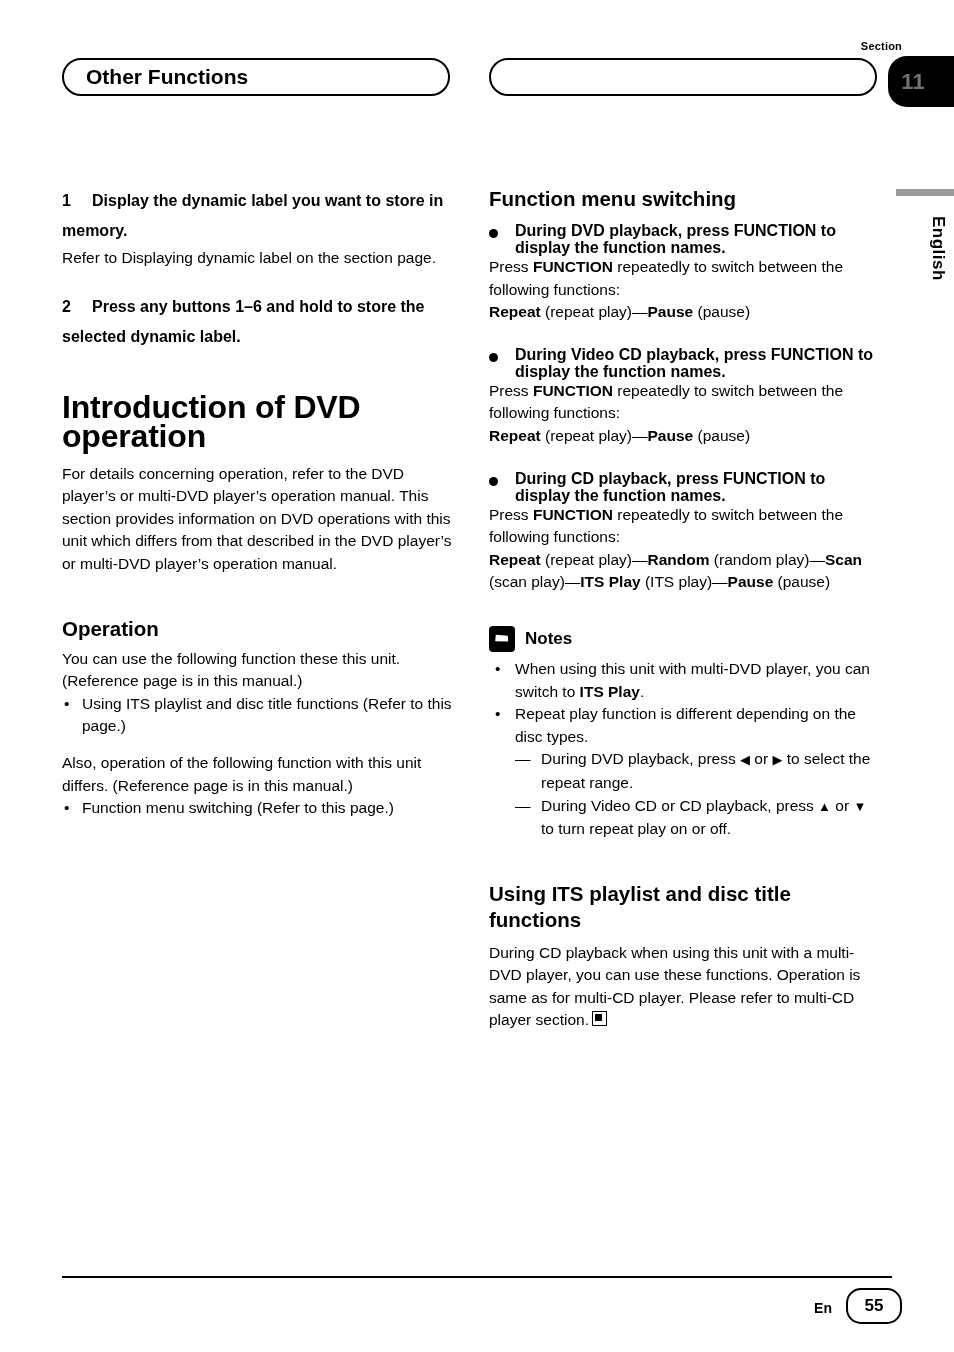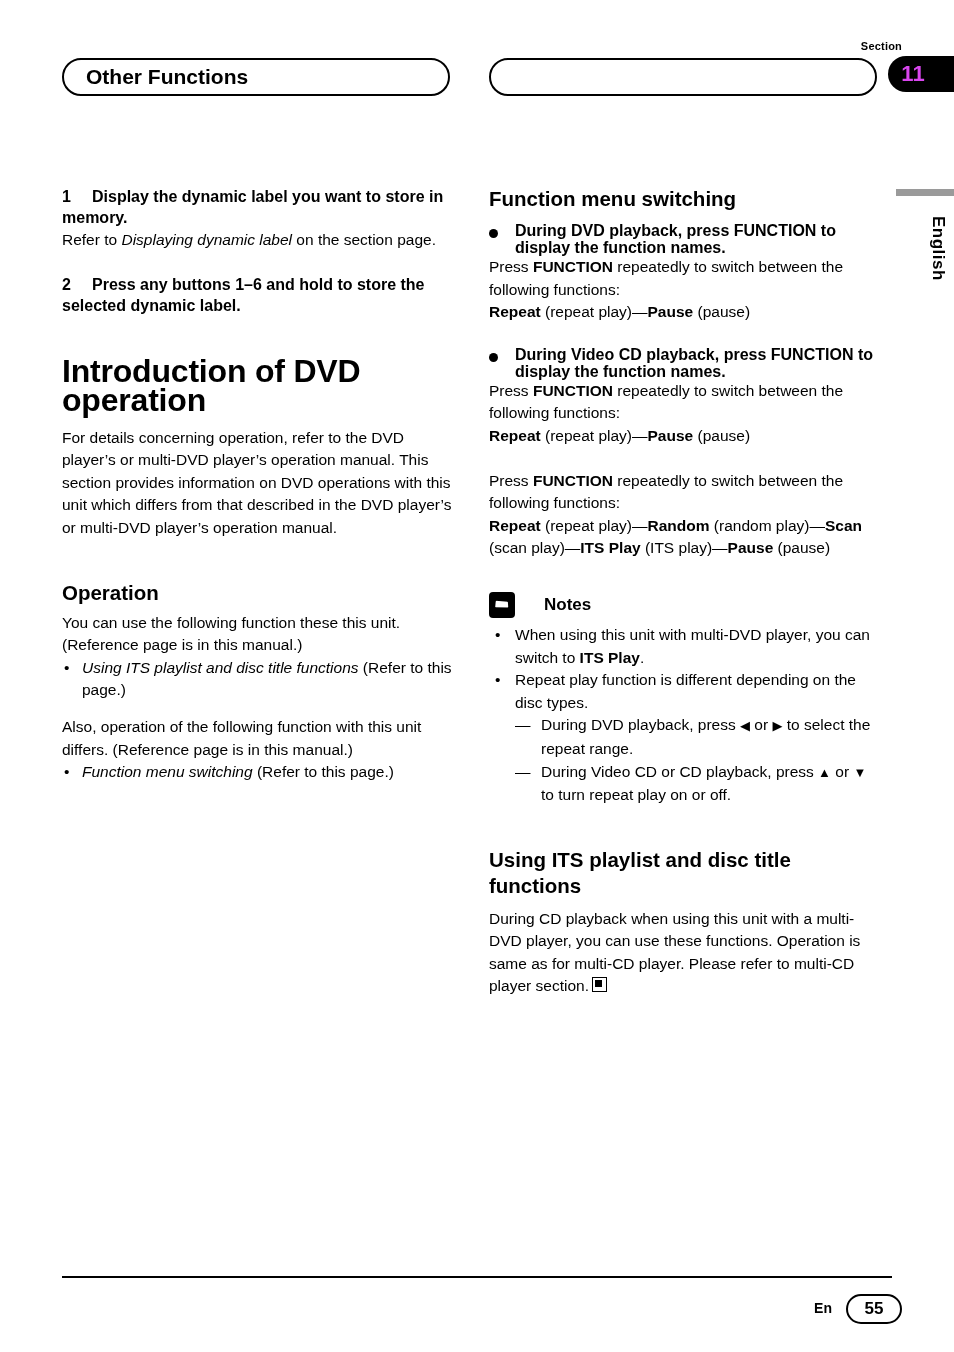--- a/index.html
+++ b/index.html
@@ -24,24 +24,24 @@
     font-size: 11px;
     font-weight: bold;
     letter-spacing: 0.2px;
     color: #000;
   }
   .section-badge {
     position: absolute;
     top: 56px;
     right: 0px;
     width: 66px;
-    height: 36px;
+    height: 51px;
     background: #000;
     border-radius: 19px 0 0 19px;
-    color: #d946ef;
+    color: #737373;
     font-size: 22px;
     font-weight: bold;
     display: flex;
     align-items: center;
     justify-content: center;
     padding-right: 16px;
     box-sizing: border-box;
   }
   .title-pill {
     position: absolute;
@@ -97,29 +97,29 @@
     line-height: 22.6px;
   }
   .col-left { left: 62px; }
   .col-right { left: 489px; }
 
   p { margin: 0 0 0 0; }
 
   .step {
     font-weight: bold;
     font-size: 16px;
-    line-height: 21px;
+    line-height: 30px;
     margin-bottom: 1px;
   }
   .step .num {
     display: inline-block;
     width: 30px;
   }
   .step-body { margin-bottom: 22px; }
-  .italic { font-style: italic; }
+  .italic { }
   .bold { font-weight: bold; }
 
   h2.heading {
     font-size: 32px;
     font-weight: bold;
     line-height: 29px;
     margin: 0 0 12px 0;
     letter-spacing: -0.2px;
   }
   h2.heading-sub {
@@ -204,21 +204,20 @@
     position: absolute;
     left: 6px; top: 6px;
     width: 13px; height: 13px;
     background: #fff;
     transform: rotate(45deg) skewX(-10deg);
     clip-path: polygon(0 60%, 60% 0, 100% 30%, 40% 100%);
   }
   .notes-title {
     font-size: 17px;
     font-weight: bold;
-    margin-left: 19px;
   }
   ul.notes {
     margin: 0;
     padding: 0;
     list-style: none;
   }
   ul.notes > li {
     position: relative;
     padding-left: 26px;
     margin-bottom: 0px;
@@ -254,21 +253,21 @@
     bottom: 36px;
     font-size: 14px;
     font-weight: bold;
     margin-left: 31px;
   }
   .footer-page {
     position: absolute;
     right: 52px;
     bottom: 28px;
     width: 56px;
-    height: 30px;
+    height: 36px;
     border: 2px solid #000;
     border-radius: 15px;
     box-sizing: border-box;
     display: flex;
     align-items: center;
     justify-content: center;
     font-size: 17px;
     font-weight: bold;
   }
   .arrow { font-size: 13px; }
@@ -322,20 +321,21 @@
   <h2 class="heading-sub" style="margin-bottom:10px;">Function menu switching</h2>
 
   <div class="dot-item"><span class="dot"></span><span>During DVD playback, press FUNCTION to display the function names.</span></div>
   <p><span>Press </span><span class="bold">FUNCTION</span><span> repeatedly to switch between the following functions:</span></p>
   <p class="after-dot"><span class="bold">Repeat</span><span> (repeat play)—</span><span class="bold">Pause</span><span> (pause)</span></p>
 
   <div class="dot-item"><span class="dot"></span><span>During Video CD playback, press FUNCTION to display the function names.</span></div>
   <p><span>Press </span><span class="bold">FUNCTION</span><span> repeatedly to switch between the following functions:</span></p>
   <p class="after-dot"><span class="bold">Repeat</span><span> (repeat play)—</span><span class="bold">Pause</span><span> (pause)</span></p>
 
+  <div class="dot-item"><span class="dot"></span><span>During CD playback, press FUNCTION to display the function names.</span></div>
   <p><span>Press </span><span class="bold">FUNCTION</span><span> repeatedly to switch between the following functions:</span></p>
   <p><span class="bold">Repeat</span><span> (repeat play)—</span><span class="bold">Random</span><span> (random play)—</span><span class="bold">Scan</span><span> (scan play)—</span><span class="bold">ITS Play</span><span> (ITS play)—</span><span class="bold">Pause</span><span> (pause)</span></p>
 
   <div class="gap-md"></div>
 
   <div class="notes-head">
     <div class="note-icon"></div>
     <div class="notes-title">Notes</div>
   </div>
 

